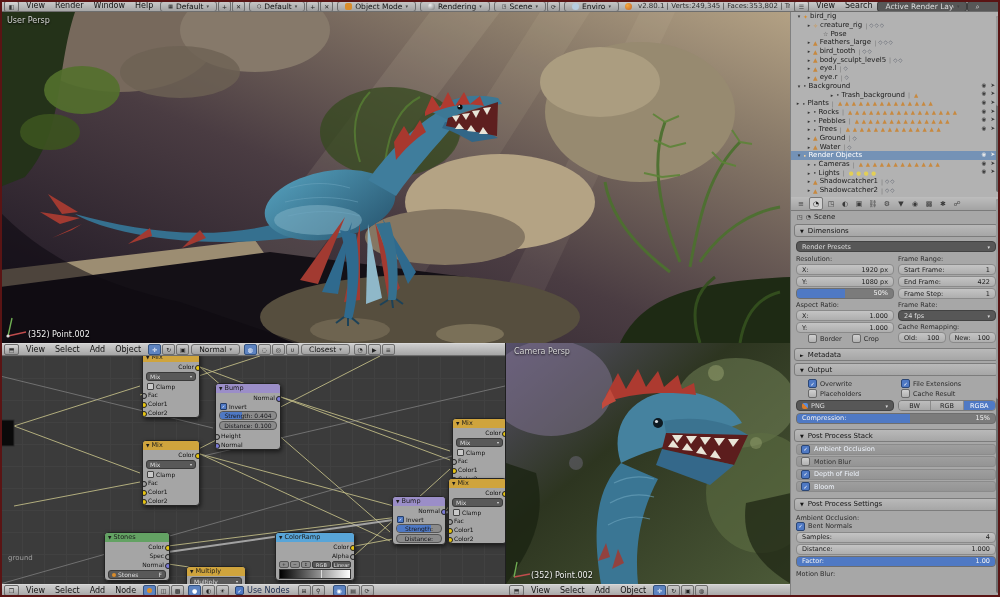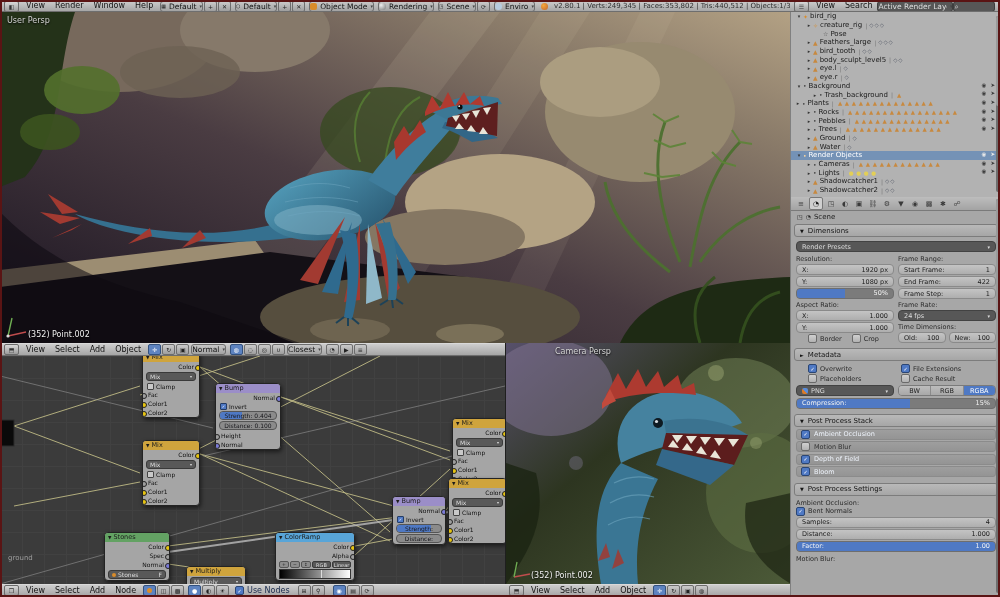--- a/index.html
+++ b/index.html
@@ -7,21 +7,21 @@
          font-family:"DejaVu Sans",sans-serif;cursor:default;-webkit-user-select:none;user-select:none;}
   .edge{position:absolute;background:#5a1414;z-index:99;pointer-events:none;}
   
   .hbar{position:absolute;background:linear-gradient(#cdcdcd,#a6a6a6);border-top:1px solid #d9d9d9;
         border-bottom:1px solid #6e6e6e;box-sizing:border-box;display:flex;align-items:center;
         font-size:8px;color:#121212;white-space:nowrap;overflow:hidden;}
   .mi{padding:0 5px;line-height:10px;}
   .edicon{width:13px;height:9px;margin:0 2px 0 4px;border:1px solid #6b6b6b;border-radius:2px;
           background:linear-gradient(#d8d8d8,#9c9c9c);display:flex;align-items:center;justify-content:center;
           font-size:6px;color:#333;flex:none;}
-  .dd{height:9px;line-height:9px;border:1px solid #6d6d6d;border-radius:3px;padding:0 0;
+  .dd{height:9px;line-height:9px;border:1px solid #6d6d6d;border-radius:3px;padding:0 7px;
       background:linear-gradient(#c6c6c6,#a2a2a2);display:flex;align-items:center;gap:3px;font-size:7.5px;flex:none;}
   .dd .car{font-size:5px;color:#444;}
   .ddk{background:#575757;color:#dedede;border-color:#3e3e3e;}
   .ibt{width:11px;height:9px;border:1px solid #6d6d6d;border-radius:2px;flex:none;
        background:linear-gradient(#cacaca,#9e9e9e);display:flex;align-items:center;justify-content:center;
        font-size:6px;color:#222;}
   .ibt.on{background:#5d83c0;color:#fff;border-color:#32517e;}
   .swatch{width:7px;height:7px;border-radius:2px;flex:none;}
   .stats{font-size:7px;color:#2e2e2e;margin-left:6px;overflow:hidden;}
   .grp{display:flex;align-items:center;gap:1px;margin:0 2px;flex:none;}
@@ -675,21 +675,21 @@
       <g stroke="#6fa6bf" stroke-width="1.2" opacity="0.6" fill="none">
         <path d="M108,140 C120,134 134,132 148,136"></path>
           <path d="M104,160 C118,152 134,150 148,154"></path>
         <path d="M102,182 C116,174 130,172 144,176"></path>
       </g>
       <g fill="#a23a31" opacity="0.85">
         <polygon points="100,200 92,218 104,214"></polygon>
           <polygon points="112,206 106,226 118,220"></polygon>
       </g>
     </svg>
-    <span class="vplabel" style="left:8px;top:4px;margin-left:41px;">Camera Persp</span>
+    <span class="vplabel" style="left:8px;top:4px;">Camera Persp</span>
     <span class="objlabel" style="left:25px;top:228px;">(352) Point.002</span>
     <svg width="24" height="22" style="position:absolute;left:4px;top:216px;">
       <line x1="4" y1="18" x2="20" y2="15" stroke="#c14d4d" stroke-width="1.3"></line>
       <line x1="4" y1="18" x2="7" y2="3" stroke="#6fae53" stroke-width="1.3"></line>
     </svg>
   </div>
 
   <div class="hbar" style="left:505px;top:584px;width:285px;height:13px;">
     <div class="edicon">⬒</div>
     <span style="display:flex;">
@@ -762,21 +762,21 @@
         </div>
         <div class="orow" style="padding-left: 4px;">
           <span class="oexp">▾</span>
           <span class="oic" style="color: rgb(68, 68, 68);">•</span>
           <span>Background</span>
           <span class="oright">
             <span>◉</span>
             <span>➤</span>
           </span>
         </div>
-        <div class="orow" style="padding-left: 20px;">
+        <div class="orow" style="padding-left: 20px; margin-left: 17px;">
           <span class="oexp">▸</span>
           <span class="oic" style="color: rgb(68, 68, 68);">•</span>
           <span>Trash_background</span>
           <span class="osep">|</span>
           <span class="badges">▲ </span>
           <span class="oright">
             <span>◉</span>
             <span>➤</span>
           </span>
         </div>
@@ -966,40 +966,44 @@
             </div>
             <div class="pnum">
               <span>Frame Step:</span>
               <span>1</span>
             </div>
             <div class="plabel">Frame Rate:</div>
             <div class="pmenu">
               <span>24 fps</span>
               <span style="font-size:5px;">▾</span>
             </div>
-            <div class="plabel">Time Dimensions:</div>
+            <div class="plabel">Cache Remapping:</div>
             <div class="pair">
               <div class="pnum">
                 <span>Old:</span>
                 <span>100</span>
               </div>
               <div class="pnum">
                 <span>New:</span>
                 <span>100</span>
               </div>
             </div>
           </div>
       </div>
     </div>
 
     <div class="pnlh">
       <span class="tri">►</span>
         <span>Metadata</span>
     </div>
 
+    <div class="pnlh">
+      <span class="tri">▼</span>
+        <span>Output</span>
+    </div>
     <div class="pbody" style="padding-top:1px;">
       <div class="pcheckrow">
         <span class="pc" style="flex:1;">
           <span class="cbox on">✓</span>
             <span>Overwrite</span>
           </span>
         <span class="pc" style="flex:1;">
           <span class="cbox on">✓</span>
             <span>File Extensions</span>
           </span>

